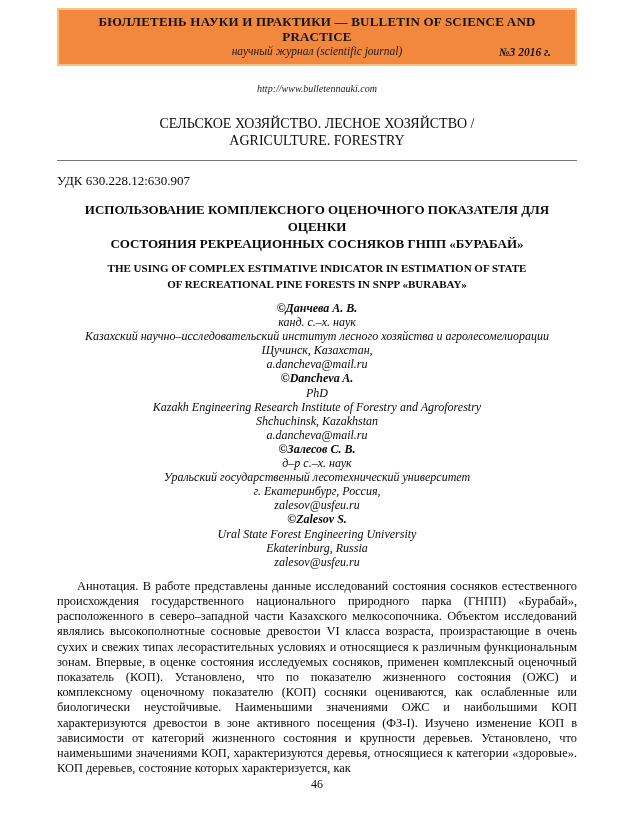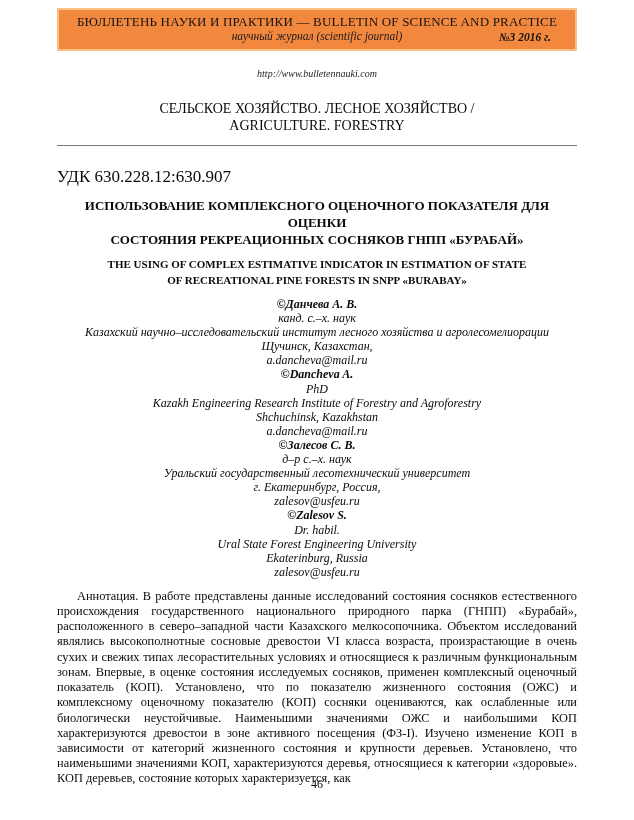--- a/index.html
+++ b/index.html
@@ -19,21 +19,21 @@
   
   .banner {
     position: relative;
     margin-top: 8px;
     background: #f2873e;
     border: 2px solid #fbc084;
     text-align: center;
     padding: 4px 10px 6px 10px;
   }
   .banner-title {
-    font-weight: normal;
+    font-weight: bold;
     font-size: 13px;
     line-height: 15px;
     letter-spacing: 0.2px;
     color: #141414;
   }
   .banner-sub {
     font-style: italic;
     font-size: 11.5px;
     line-height: 14px;
     color: #1c1c1c;
@@ -64,22 +64,22 @@
     line-height: 17px;
   }
 
   .divider {
     border: none;
     border-top: 1px solid #757575;
     margin-top: 11px;
   }
 
   .udc {
-    margin-top: 24px;
-    font-size: 17px;
+    margin-top: 13px;
+    font-size: 13px;
     line-height: 14px;
   }
 
   .title-ru {
     margin-top: 13px;
     text-align: center;
     font-weight: bold;
     font-size: 13px;
     line-height: 17px;
   }
@@ -161,21 +161,20 @@
       <div>PhD</div>
       <div>Kazakh Engineering Research Institute of Forestry and Agroforestry</div>
       <div>Shchuchinsk, Kazakhstan</div>
       <div>a.dancheva@mail.ru</div>
       <div class="bold">©Залесов С. В.</div>
       <div>д–р с.–х. наук</div>
       <div>Уральский государственный лесотехнический университет</div>
       <div>г. Екатеринбург, Россия,</div>
       <div>zalesov@usfeu.ru</div>
       <div class="bold">©Zalesov S.</div>
-      <div>Dr. habil.</div>
       <div>Ural State Forest Engineering University</div>
       <div>Ekaterinburg, Russia</div>
       <div>zalesov@usfeu.ru</div>
     </div>
 
     <p class="abstract"><span class="label">Аннотация.</span> <span>В работе представлены данные исследований состояния сосняков естественного происхождения государственного национального природного парка (ГНПП) «Бурабай», расположенного в северо–западной части Казахского мелкосопочника. Объектом исследований являлись высокополнотные сосновые древостои VI класса возраста, произрастающие в очень сухих и свежих типах лесорастительных условиях и относящиеся к различным функциональным зонам. Впервые, в оценке состояния исследуемых сосняков, применен комплексный оценочный показатель (КОП). Установлено, что по показателю жизненного состояния (ОЖС) и комплексному оценочному показателю (КОП) сосняки оцениваются, как ослабленные или биологически неустойчивые. Наименьшими значениями ОЖС и наибольшими КОП характеризуются древостои в зоне активного посещения (ФЗ-I). Изучено изменение КОП в зависимости от категорий жизненного состояния и крупности деревьев. Установлено, что наименьшими значениями КОП, характеризуются деревья, относящиеся к категории «здоровые». КОП деревьев, состояние которых характеризуется, как</span></p>
 
   </div>
 
   <div class="pageno">46</div>

